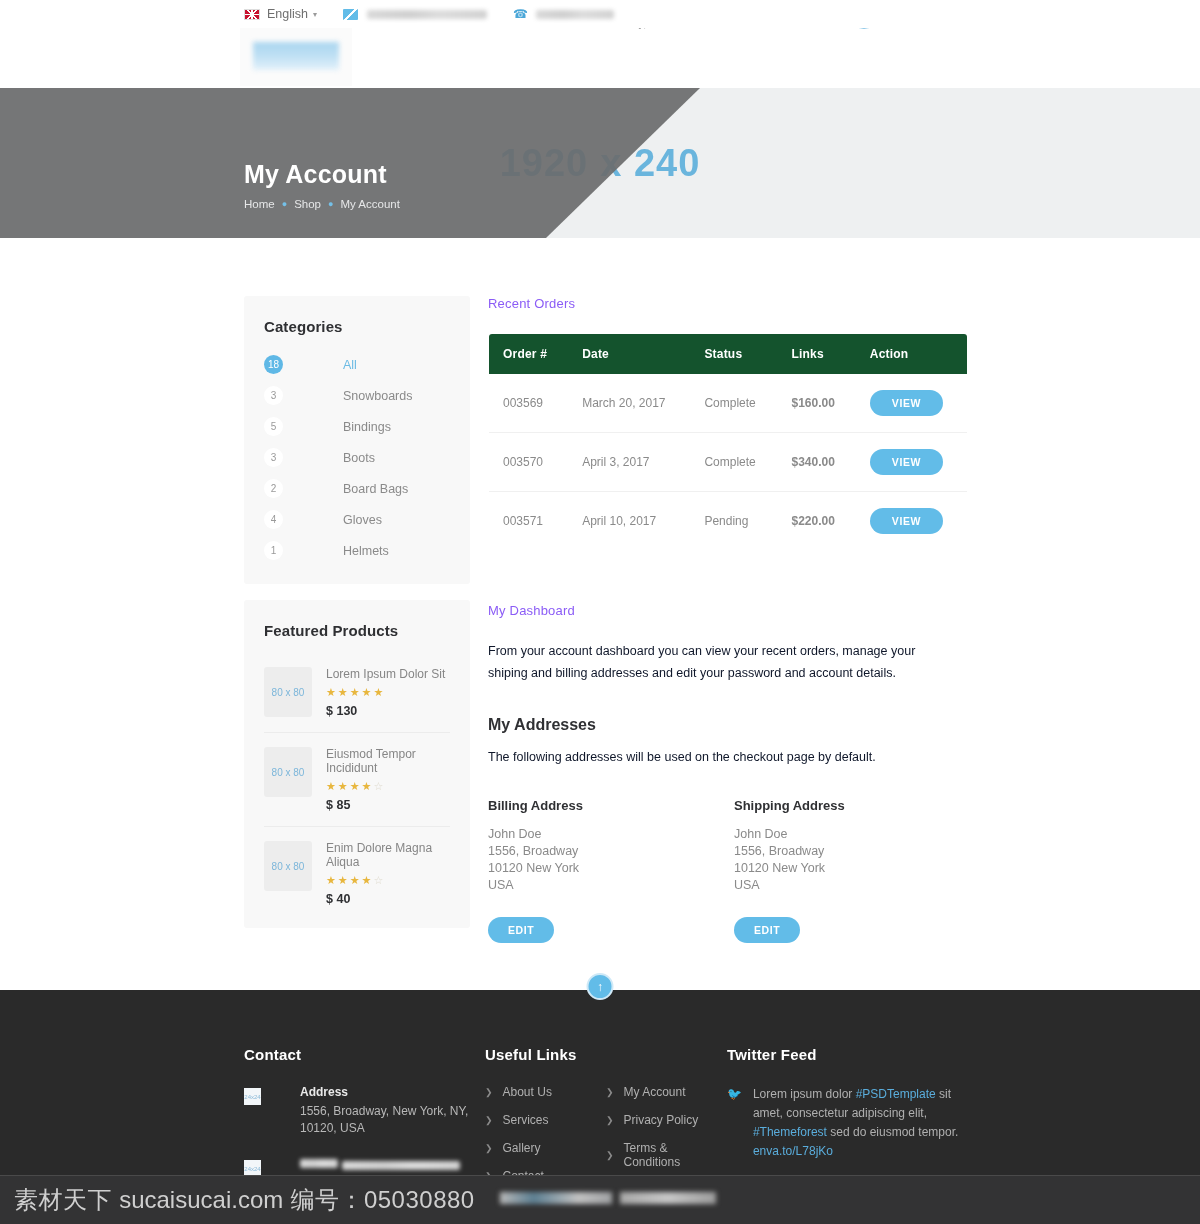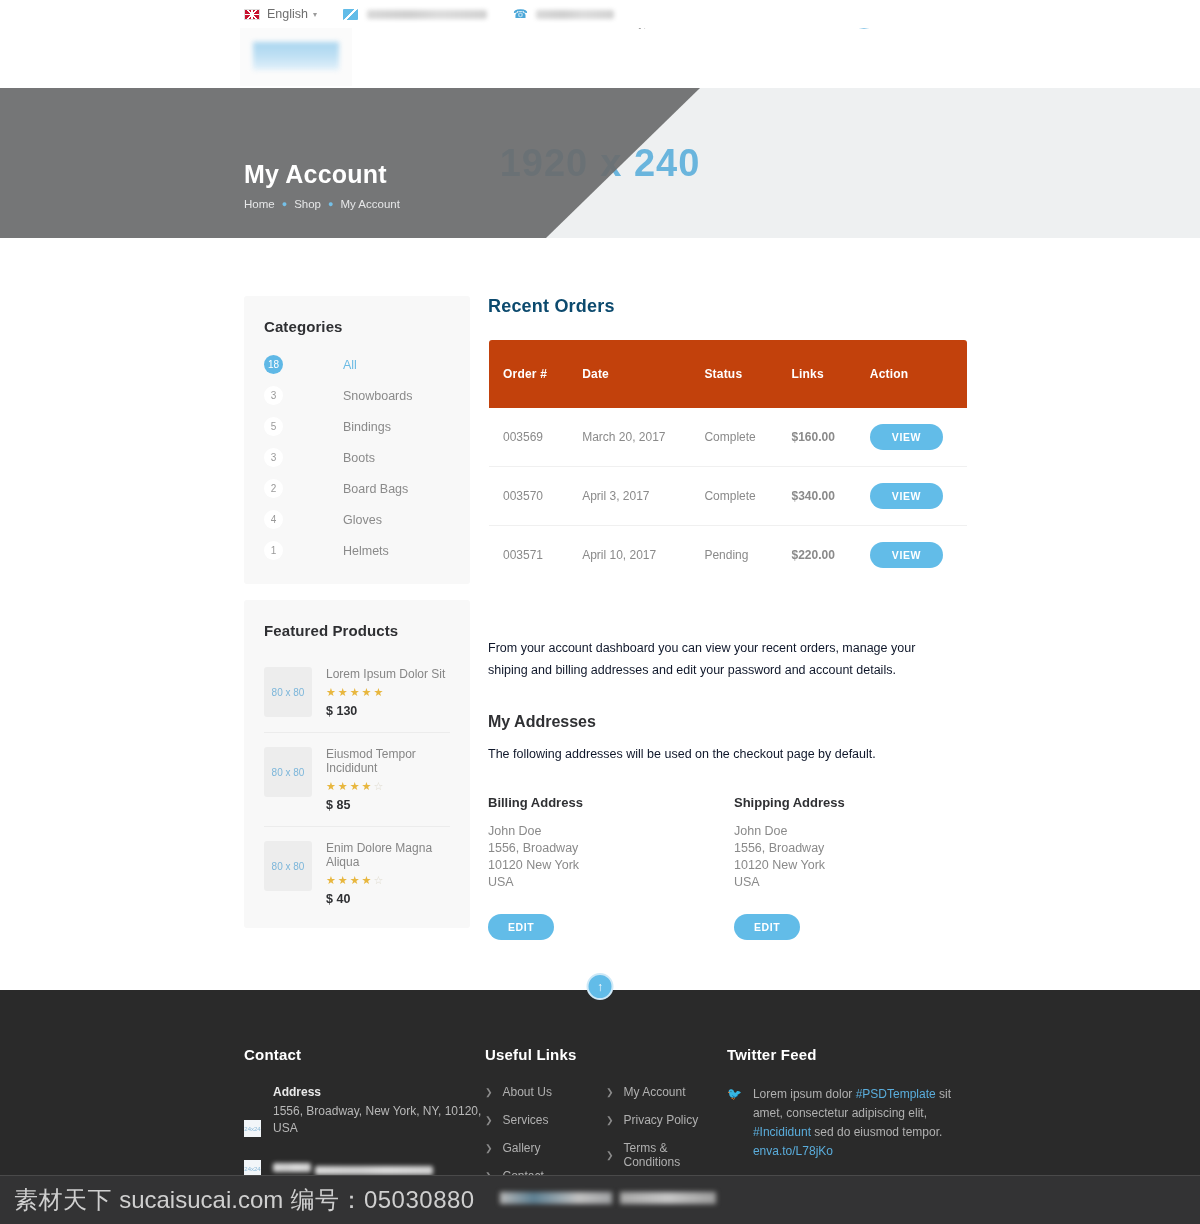--- a/index.html
+++ b/index.html
@@ -177,30 +177,30 @@
     color: #7cb6da; font-size: 10px; flex: none; margin-right: 14px;
     display: flex; align-items: center; justify-content: center;
   }
   .prod-name { font-size: 12px; color: #868686; margin-bottom: 5px; }
   .stars { font-size: 11px; color: #e8b73f; letter-spacing: 2px; margin-bottom: 5px; }
   .stars .off { color: #e0dcd0; }
   .prod-price { font-size: 12.5px; font-weight: bold; color: #2f3033; }
 
   .content { flex: 1; }
   .section-title {
-    font-size: 18px; font-weight: bold; color: #0c4a6e;
+    font-size: 13px; font-weight: normal; color: #8b5cf6;
     margin-bottom: 22px; letter-spacing: .2px;
   }
   table.orders {
     width: 100%; border-collapse: collapse;
     border: 1px solid #ececec; border-radius: 4px; overflow: hidden;
   }
   table.orders thead th {
-    background: #c2410c; color: #fff; font-size: 12px; font-weight: bold;
-    text-align: left; padding: 27px 14px; letter-spacing: .2px;
+    background: #14532d; color: #fff; font-size: 12px; font-weight: bold;
+    text-align: left; padding: 13px 14px; letter-spacing: .2px;
   }
   table.orders tbody td {
     padding: 16px 14px; font-size: 12px; color: #8a8a8a;
     border-bottom: 1px solid #f0f0f0; background:#fff;margin-top:32px;
   }
   table.orders tbody tr:last-child td { border-bottom: none; }
   .order-id { color: #7cc3e8; }
   .total { color: #2f3033; font-weight: bold; font-size: 12.5px; }
   .btn-pill {
     display: inline-block; background: #62bce8; color: #fff;
@@ -231,21 +231,21 @@
     display: flex; align-items: center; justify-content: center;
     font-size: 12px; cursor: pointer;
   }
   .fcol-title {
     color: #fff; font-size: 15px; font-weight: bold; margin-bottom: 22px;
     letter-spacing: .2px;
   }
   .fcol1 { width: 243px; }
   .fcol2 { width: 242px; }
   .fcol3 { width: 235px; }
-  .contact-row { display: flex; align-items: flex-end; margin-bottom: 20px; }
+  .contact-row { display: flex; align-items: flex-start; margin-bottom: 20px; gap: 27px; }
   .ph24 {
     width: 17px; height: 17px; background: #f2f6f9; color: #8bb9d8;
     font-size: 6px; display: flex; align-items: center; justify-content: center;
     flex: none; margin-right: 12px; margin-top: 3px;
   }
   .contact-label { color: #e9e9e9; font-size: 12px; font-weight: bold; margin-bottom: 4px; }
   .contact-value { color: #b8b8b8; font-size: 12px; line-height: 17px; }
   .links-cols { display: flex; }
   .links-col { width: 122px; }
   .flink {
@@ -480,20 +480,21 @@
           <td>Pending</td>
           <td class="total">$220.00</td>
           <td>
             <button class="btn-pill">VIEW</button>
           </td>
         </tr>
       </tbody>
     </table>
 
     <div class="dash">
+      <div class="section-title">My Dashboard</div>
 
 
       <p class="para">From your account dashboard you can view your recent orders, manage your shiping and billing addresses and edit your password and account details.</p>
 
       <div class="sub-title">My Addresses</div>
       <p class="para">The following addresses will be used on the checkout page by default.</p>
 
       <div class="addr-grid">
         <div class="addr-col">
           <div class="addr-title">Billing Address</div>
@@ -590,21 +591,21 @@
       </div>
     </div>
   </div>
 
   <div class="fcol3">
     <div class="fcol-title">Twitter Feed</div>
 
     <div class="tweet">
       <span class="tw-bird">🐦</span>
       <div class="tw-text">
-        <span>Lorem ipsum dolor </span><span class="hl">#PSDTemplate</span><span> sit amet, consectetur adipiscing elit, </span><span class="hl">#Incididunt</span><span> sed do eiusmod tempor. </span><span class="hl">enva.to/L78jKo</span>
+        <span>Lorem ipsum dolor </span><span class="hl">#PSDTemplate</span><span> sit amet, consectetur adipiscing elit, </span><span class="hl">#Themeforest</span><span> sed do eiusmod tempor. </span><span class="hl">enva.to/L78jKo</span>
       </div>
     </div>
 
     <div class="tweet">
       <span class="tw-bird">🐦</span>
       <div class="tw-text">
         <span class="hl">#WordPress</span><span> sed do eiusmod tempor incididunt ut labore et dolore. </span>
       </div>
     </div>
   </div>

